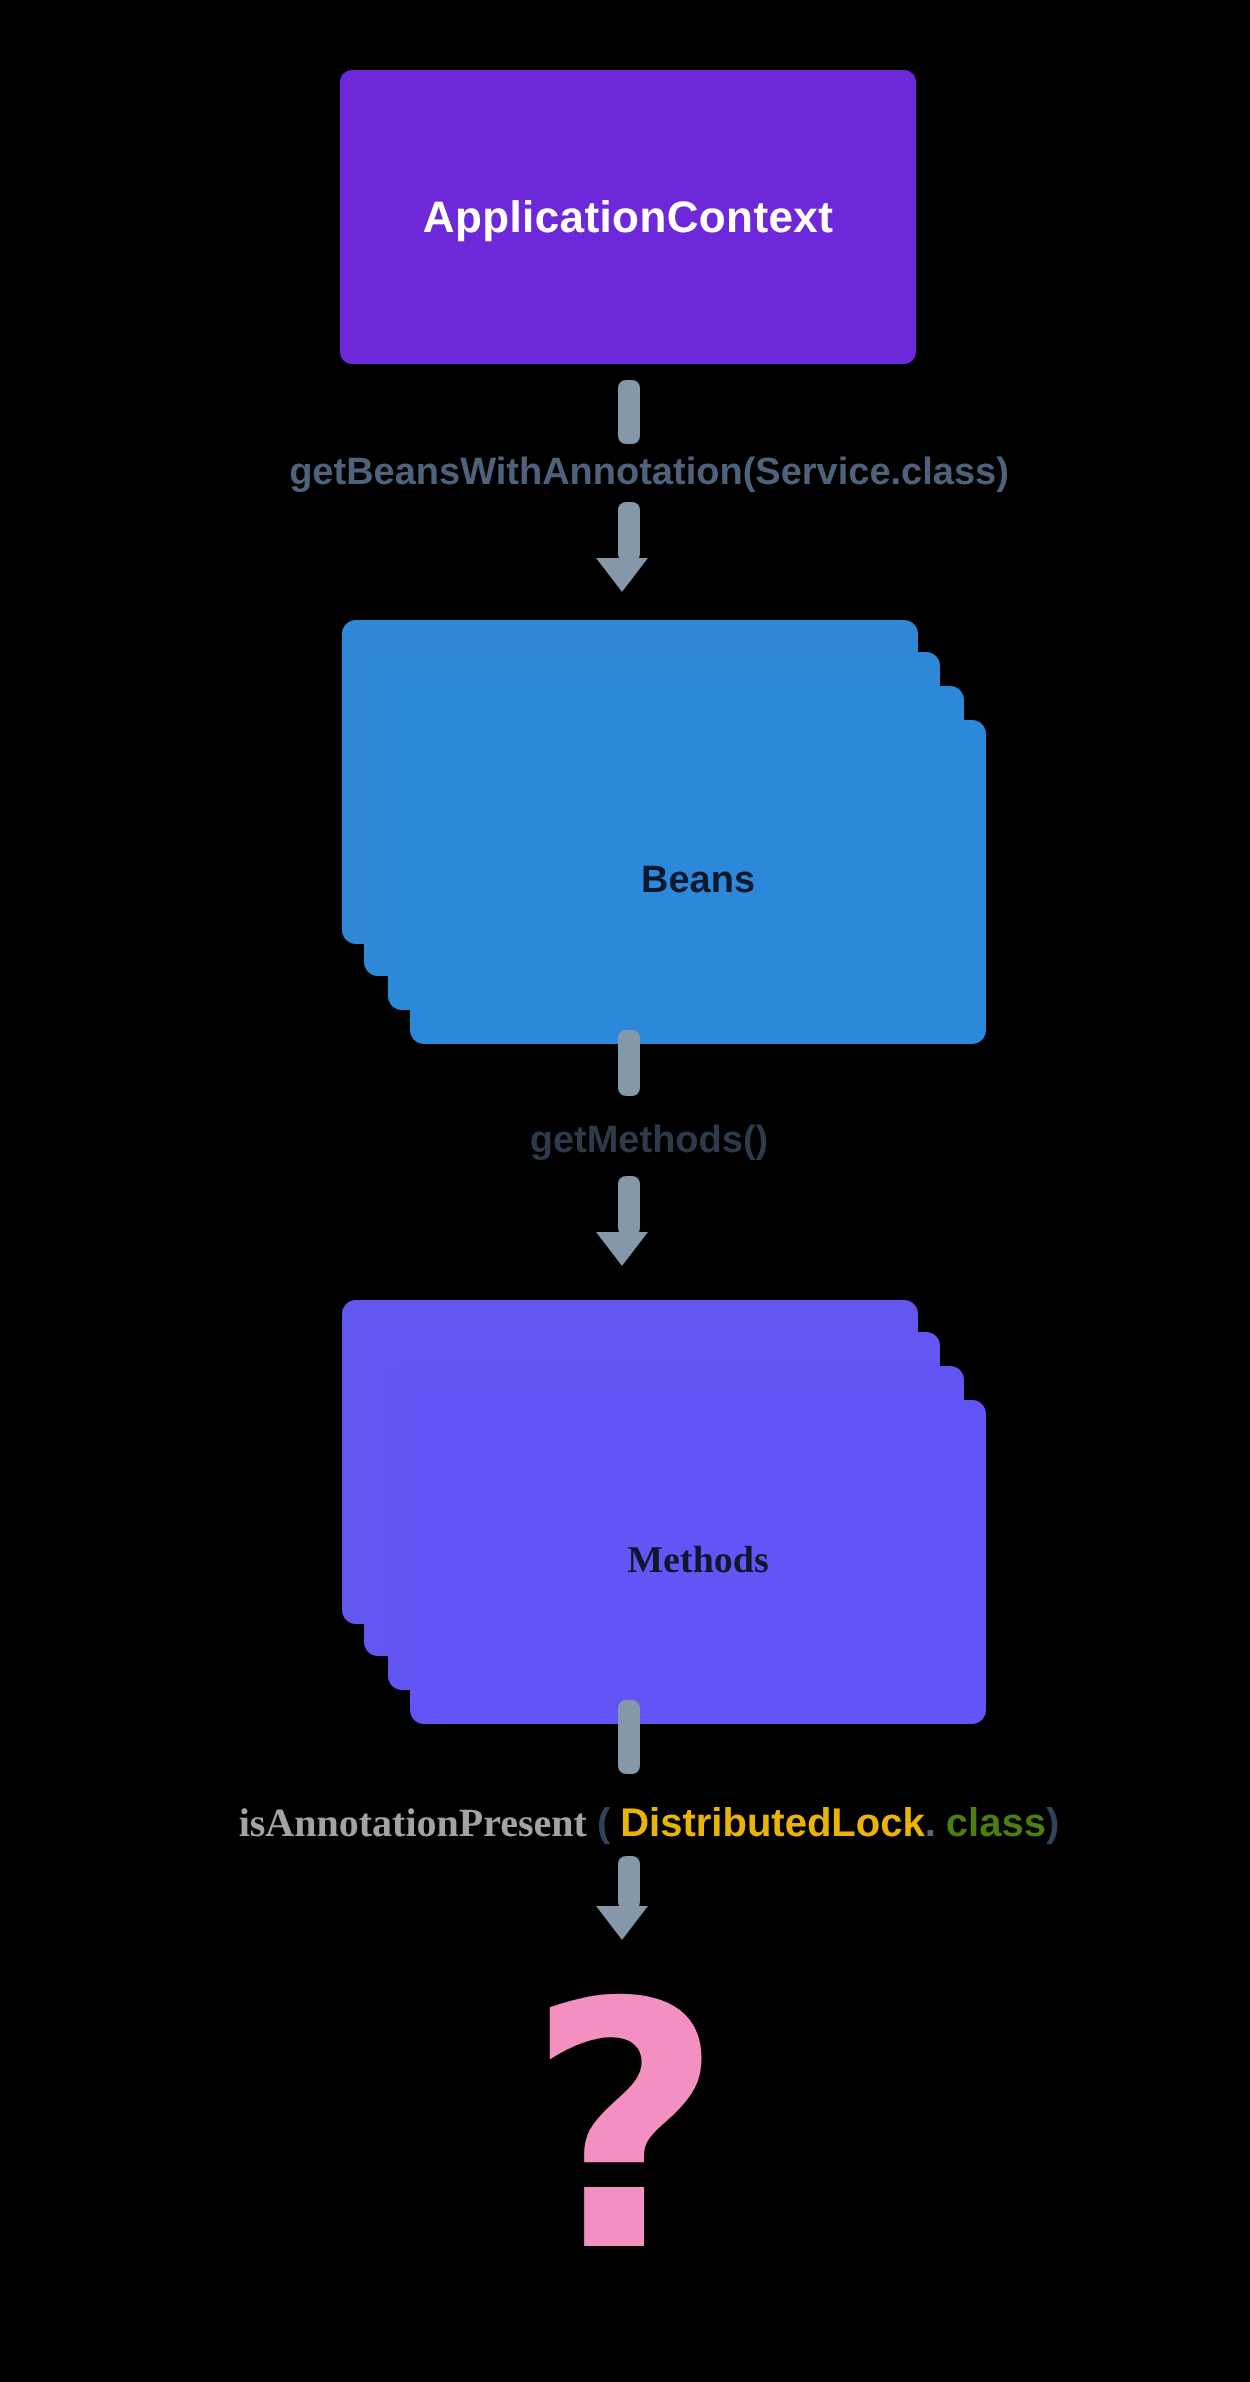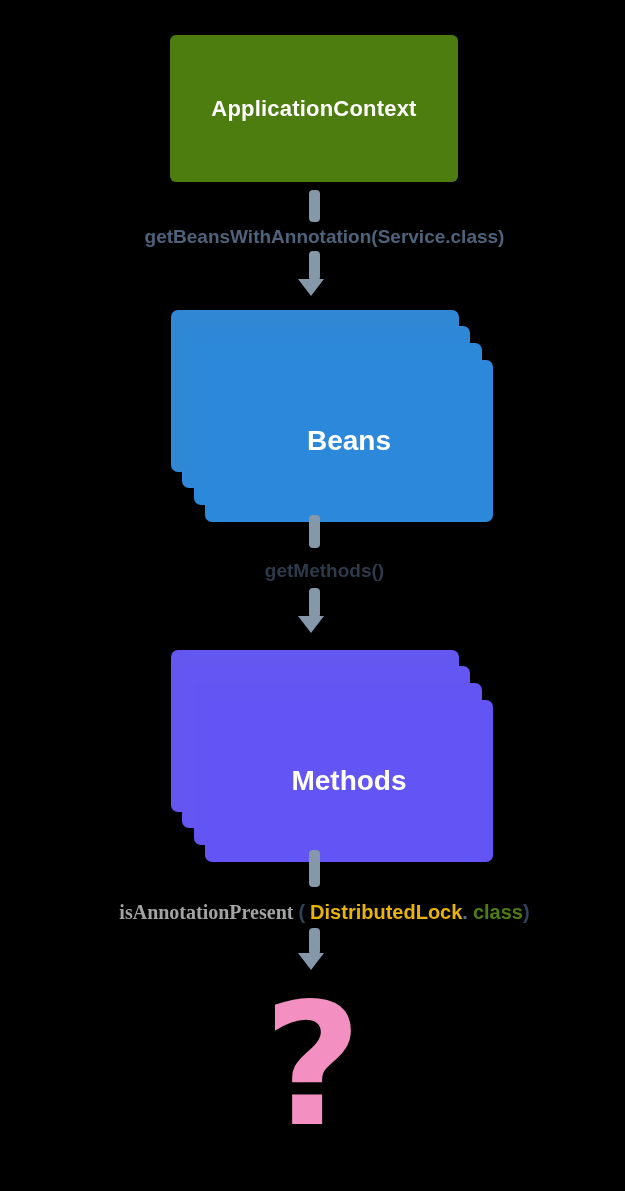--- a/index.html
+++ b/index.html
@@ -30,21 +30,21 @@
     letter-spacing: 0.2px;
     box-sizing: border-box;
   }
 
   
   #app-context {
     left: 170px;
     top: 35px;
     width: 288px;
     height: 147px;
-    background: #4d7c0f;
+    background: #6d28d9;
     font-size: 22px;
   }
 
   
   .stack {
     position: absolute;
     width: 303px;
     height: 212px;
   }
   .stack .card {
@@ -55,37 +55,37 @@
     box-sizing: border-box;
   }
   .stack .card.c1 { left: 0px;  top: 0px;  }
   .stack .card.c2 { left: 11px; top: 16px; }
   .stack .card.c3 { left: 23px; top: 33px; }
   .stack .card.c4 {
     left: 34px; top: 50px;
     display: flex;
     align-items: center;
     justify-content: center;
-    color: #ffffff;
-    font-weight: bold;
-    font-size: 28px;
+    color: #0f172a;
+    font-weight: bold;
+    font-size: 19px;
   }
 
   #beans-stack { left: 171px; top: 310px; }
   #beans-stack .card { background: #2B88DA; }
   #beans-stack .card.c1 { background: #3087D4; }
   #beans-stack .card.c2 { background: #2E87D7; }
   #beans-stack .card.c3 { background: #2C88D9; }
   #beans-stack .card.c4 { background: #2B88DA; }
 
   #methods-stack { left: 171px; top: 650px; }
   #methods-stack .card.c1 { background: #6357F0; }
   #methods-stack .card.c2 { background: #6356F2; }
   #methods-stack .card.c3 { background: #6355F4; }
-  #methods-stack .card.c4 { background: #6355F5; }
+  #methods-stack .card.c4 { background: #6355F5; font-family: Liberation Serif, serif; }
 
   
   .arrow-seg {
     position: absolute;
     width: 11px;
     background: #8498AA;
     border-radius: 4px;
   }
   .arrow-head {
     position: absolute;

